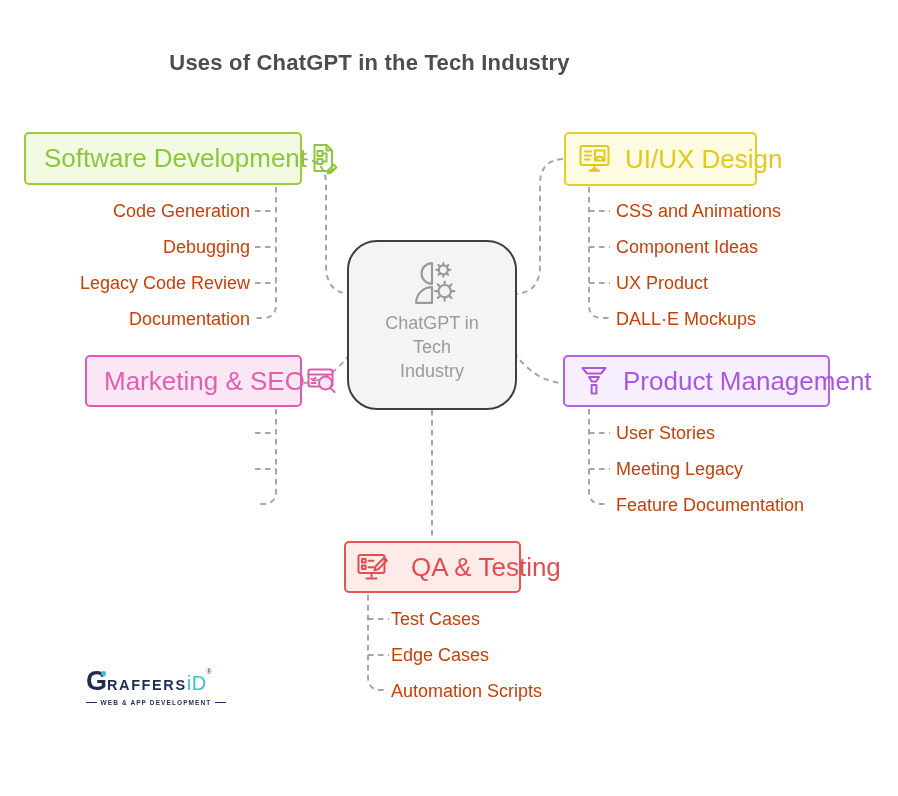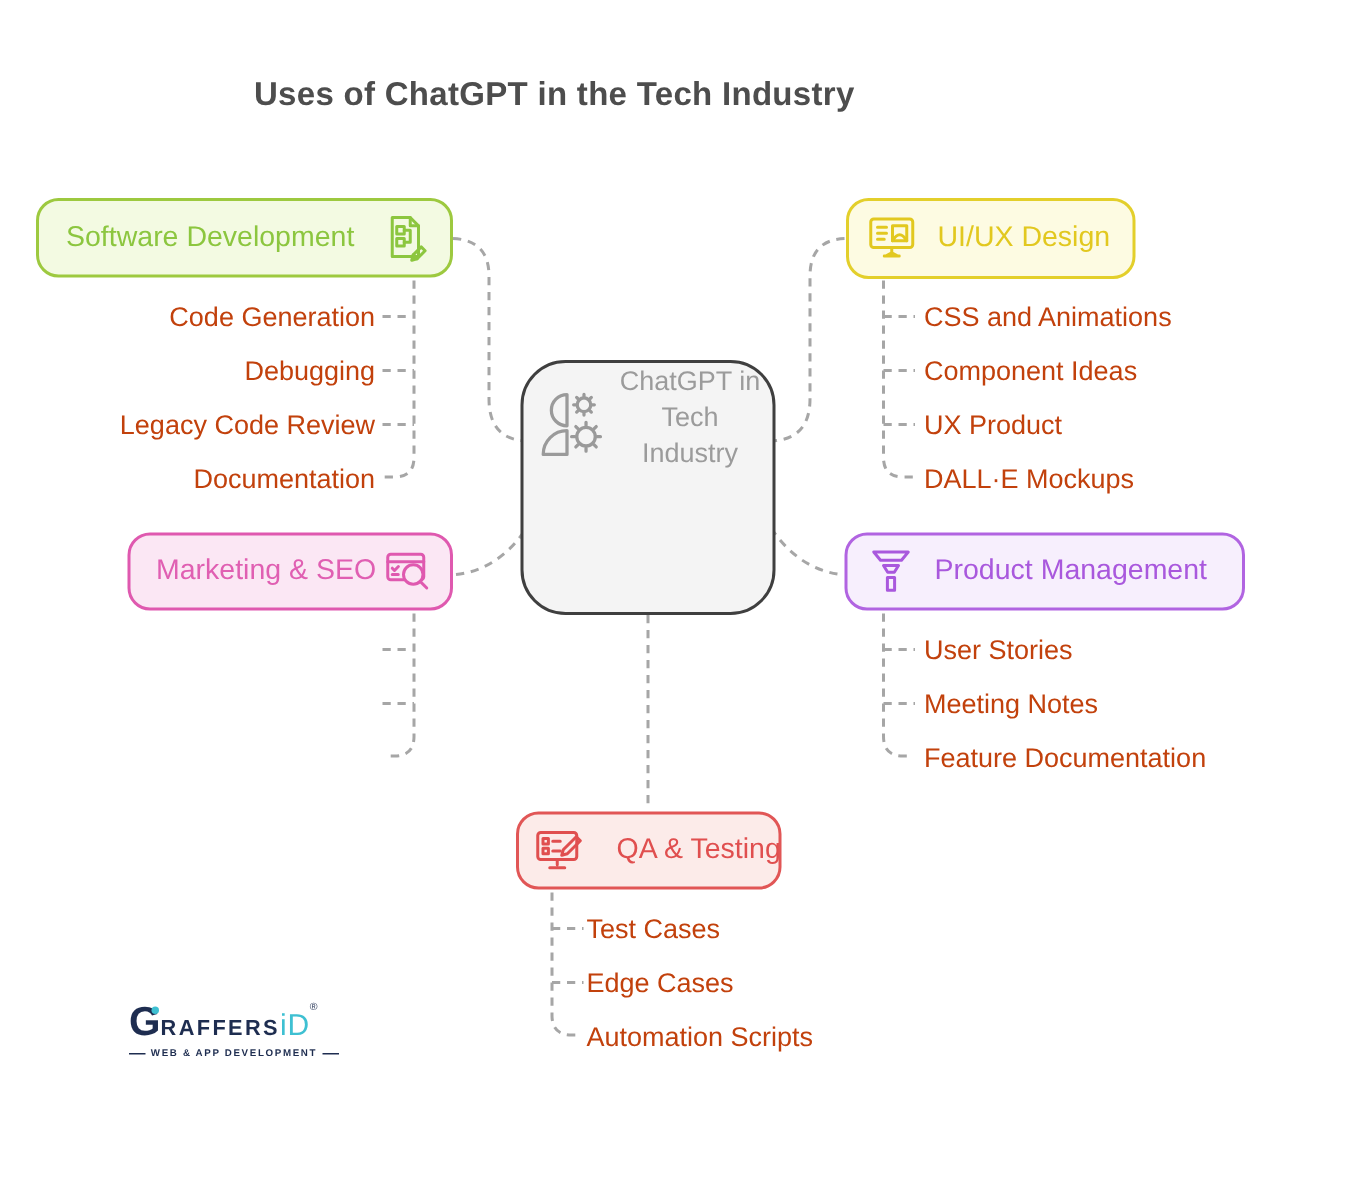--- a/index.html
+++ b/index.html
@@ -3,38 +3,38 @@
 <meta charset="utf-8">
 <style>
   html,body{margin:0;padding:0;background:#fff;}
   .page{position:relative;width:898px;height:796px;background:#ffffff;overflow:hidden;
         font-family:"Liberation Sans",sans-serif;}
   .title{position:absolute;top:50px;left:0;width:739px;text-align:center;
          font-size:22px;font-weight:bold;color:#4d4d4d;letter-spacing:.2px;}
   .wires{position:absolute;left:0;top:0;}
 
   .box{position:absolute;display:flex;align-items:center;box-sizing:border-box;
-       border:2px solid;border-radius:15px;font-size:19px;white-space:nowrap;}
+       border:2px solid;border-radius:5px;font-size:26px;white-space:nowrap;}
   .box .lbl{white-space:nowrap;}
   .box svg{flex:0 0 auto;display:block;}
 
   .sw{left:24px;top:132px;width:278px;height:53px;justify-content:space-between;
       padding:0 12px 0 18px;background:#f3fae2;border-color:#9dc93f;color:#8cc63f;}
   .ui{left:564px;top:132px;width:193px;height:54px;gap:12px;
       padding-left:11px;background:#fdfbe2;border-color:#e3cf2b;color:#e2c81f;}
   .mk{left:85px;top:355px;width:217px;height:52px;justify-content:space-between;
       padding:0 9px 0 17px;background:#fbe7f4;border-color:#df59af;color:#e05fb2;}
   .pm{left:563px;top:355px;width:267px;height:52px;gap:13px;
       padding-left:13px;background:#f7effd;border-color:#b164e1;color:#a958dd;}
   .qa{left:344px;top:541px;width:177px;height:52px;gap:19px;
       padding-left:9px;background:#fcebe9;border-color:#e15656;color:#e04f4f;}
 
   .center-node{position:absolute;left:347px;top:240px;width:170px;height:170px;
       box-sizing:border-box;border:2px solid #3f3f3f;border-radius:30px;background:#f4f4f4;
-      display:flex;flex-direction:row;}
+      display:flex;flex-direction:column;align-items:center;}
   .center-node svg{margin-top:13px;}
   .center-label{width:106px;text-align:center;font-size:18px;line-height:24px;color:#9b9b9b;}
 
   .items{position:absolute;list-style:none;margin:0;padding:0;font-size:18px;color:#c2410c;}
   .items li{height:36px;display:flex;align-items:center;white-space:nowrap;}
   .items.ra li{justify-content:flex-end;}
   .items.ra{text-align:right;}
   .l-sw{top:193px;right:648px;}
   .l-ui{top:193px;left:616px;}
   .l-mk{top:415px;right:648px;}
@@ -165,21 +165,21 @@
   <ul class="items l-ui">
     <li>CSS and Animations</li>
     <li>Component Ideas</li>
     <li>UX Product</li>
     <li>DALL·E Mockups</li>
   </ul>
 
 
   <ul class="items l-pm">
     <li>User Stories</li>
-    <li>Meeting Notes</li>
+    <li>Meeting Legacy</li>
     <li>Feature Documentation</li>
   </ul>
 
   <ul class="items l-qa">
     <li>Test Cases</li>
     <li>Edge Cases</li>
     <li>Automation Scripts</li>
   </ul>
 
   <div class="logo">

